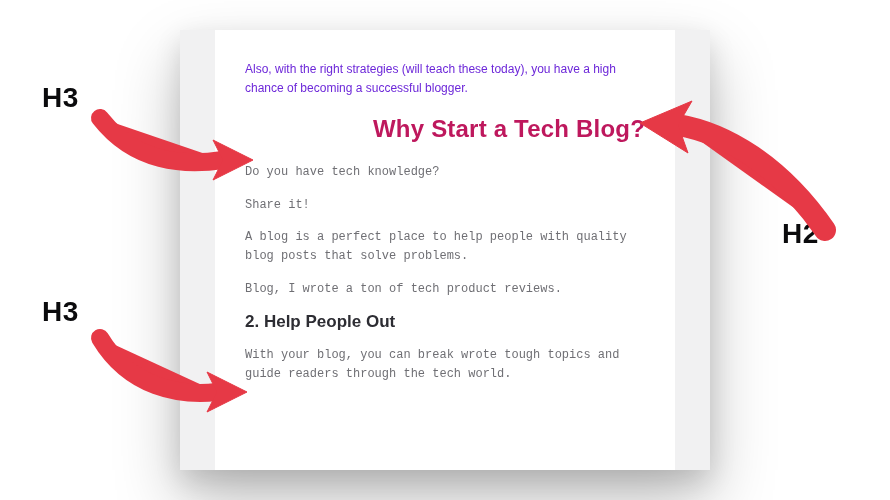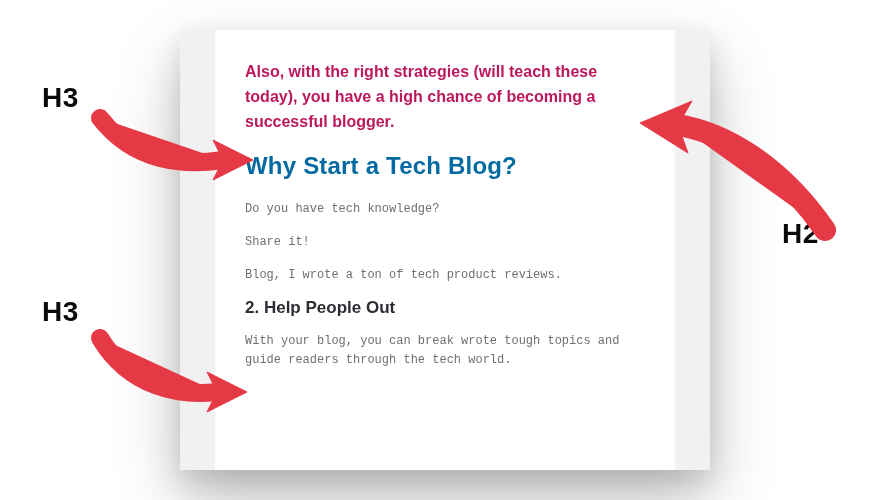--- a/index.html
+++ b/index.html
@@ -41,33 +41,32 @@
     position: absolute;
     top: 0;
     bottom: 0;
     width: 35px;
     background: #f1f1f2;
   }
   .card::before { left: 0; }
   .card::after  { right: 0; }
 
   .intro {
-    font-size: 16px;
-    color: #be185d;
+    font-size: 12px;
+    color: #6d28d9;
     line-height: 1.55;
     margin: 0 0 18px 0;
     font-family: "Segoe UI", Arial, sans-serif;
-    font-weight: bold;
   }
 
   .h2 {
     font-size: 24px;
     font-weight: 800;
-    color: #0369a1;
-    text-align: left;
+    color: #be185d;
+    text-align: right;
     margin: 6px 0 20px 0;
     letter-spacing: 0.2px;
   }
 
   .h3 {
     font-size: 17px;
     font-weight: 800;
     color: #2d2d33;
     margin: 8px 0 14px 0;
   }
@@ -108,20 +107,21 @@
 
 <div class="card">
   <div class="card-inner">
 
     <p class="intro">Also, with the right strategies (will teach these today), you have a high chance of becoming a successful blogger.</p>
 
     <div class="h2">Why Start a Tech Blog?</div>
 
     <p class="para">Do you have tech knowledge?</p>
     <p class="para">Share it!</p>
+    <p class="para">A blog is a perfect place to help people with quality blog posts that solve problems.</p>
     <p class="para">Blog, I wrote a ton of tech product reviews.</p>
 
     <div class="h3">2. Help People Out</div>
     <p class="para">With your blog, you can break wrote tough topics and guide readers through the tech world.</p>
 
   </div>
 </div>
 
 <div class="label h3a">H3</div>
 <div class="label h3b">H3</div>

